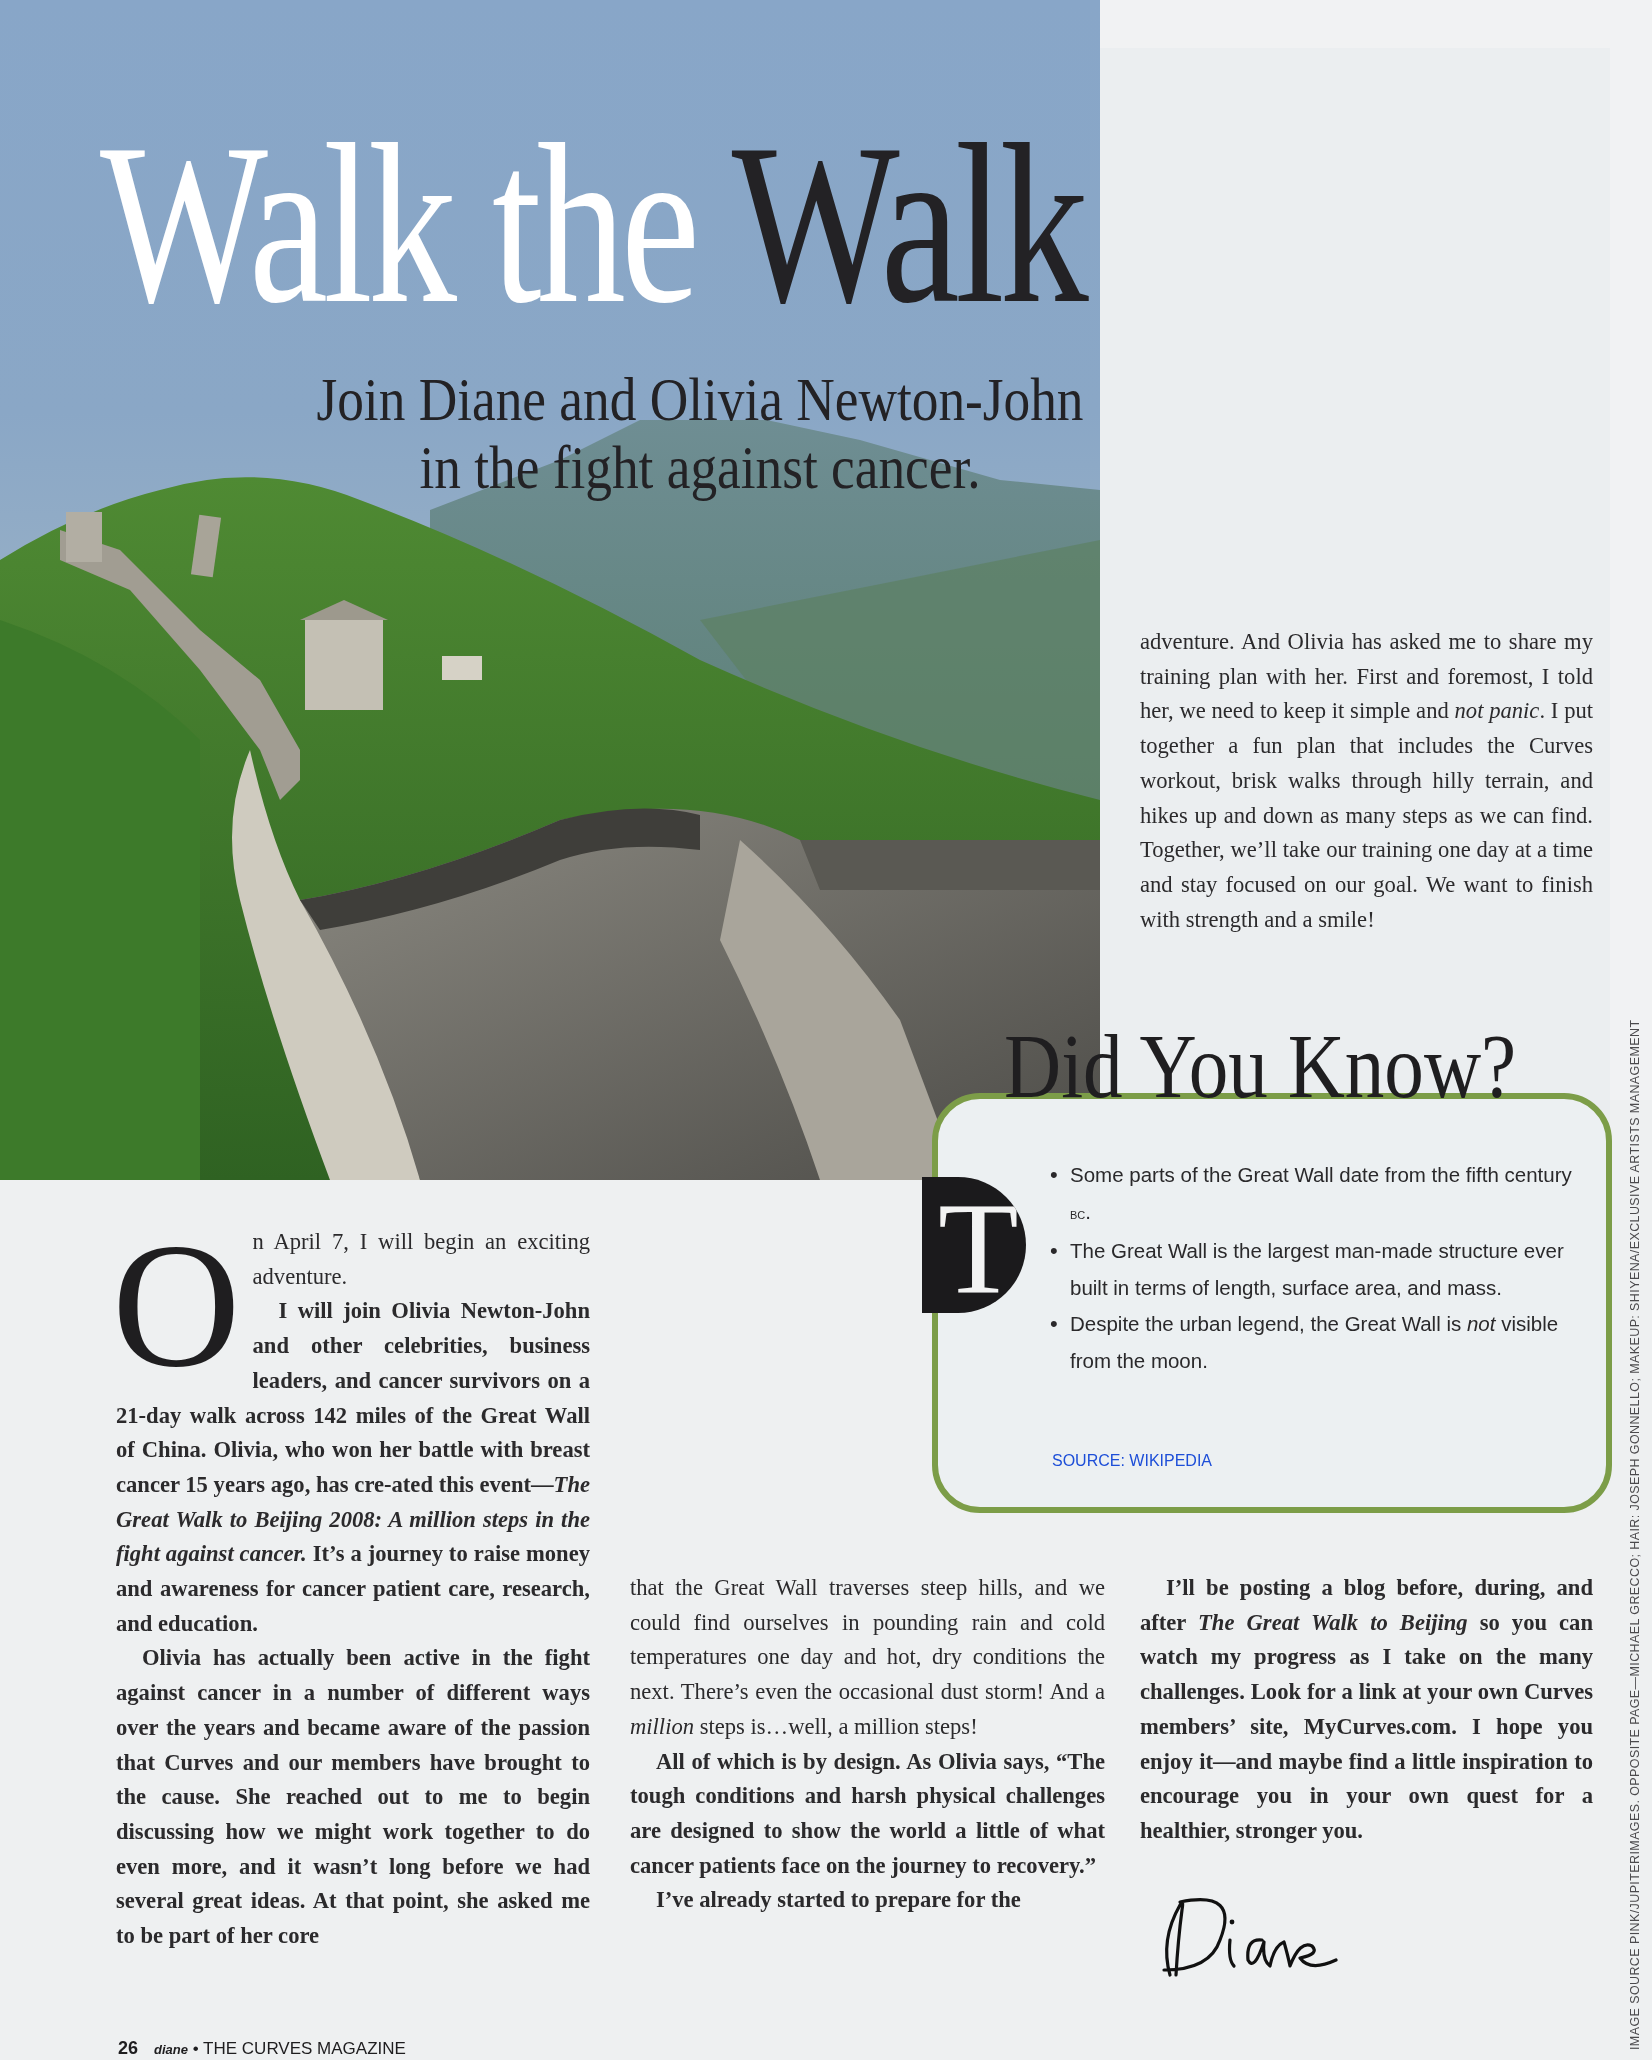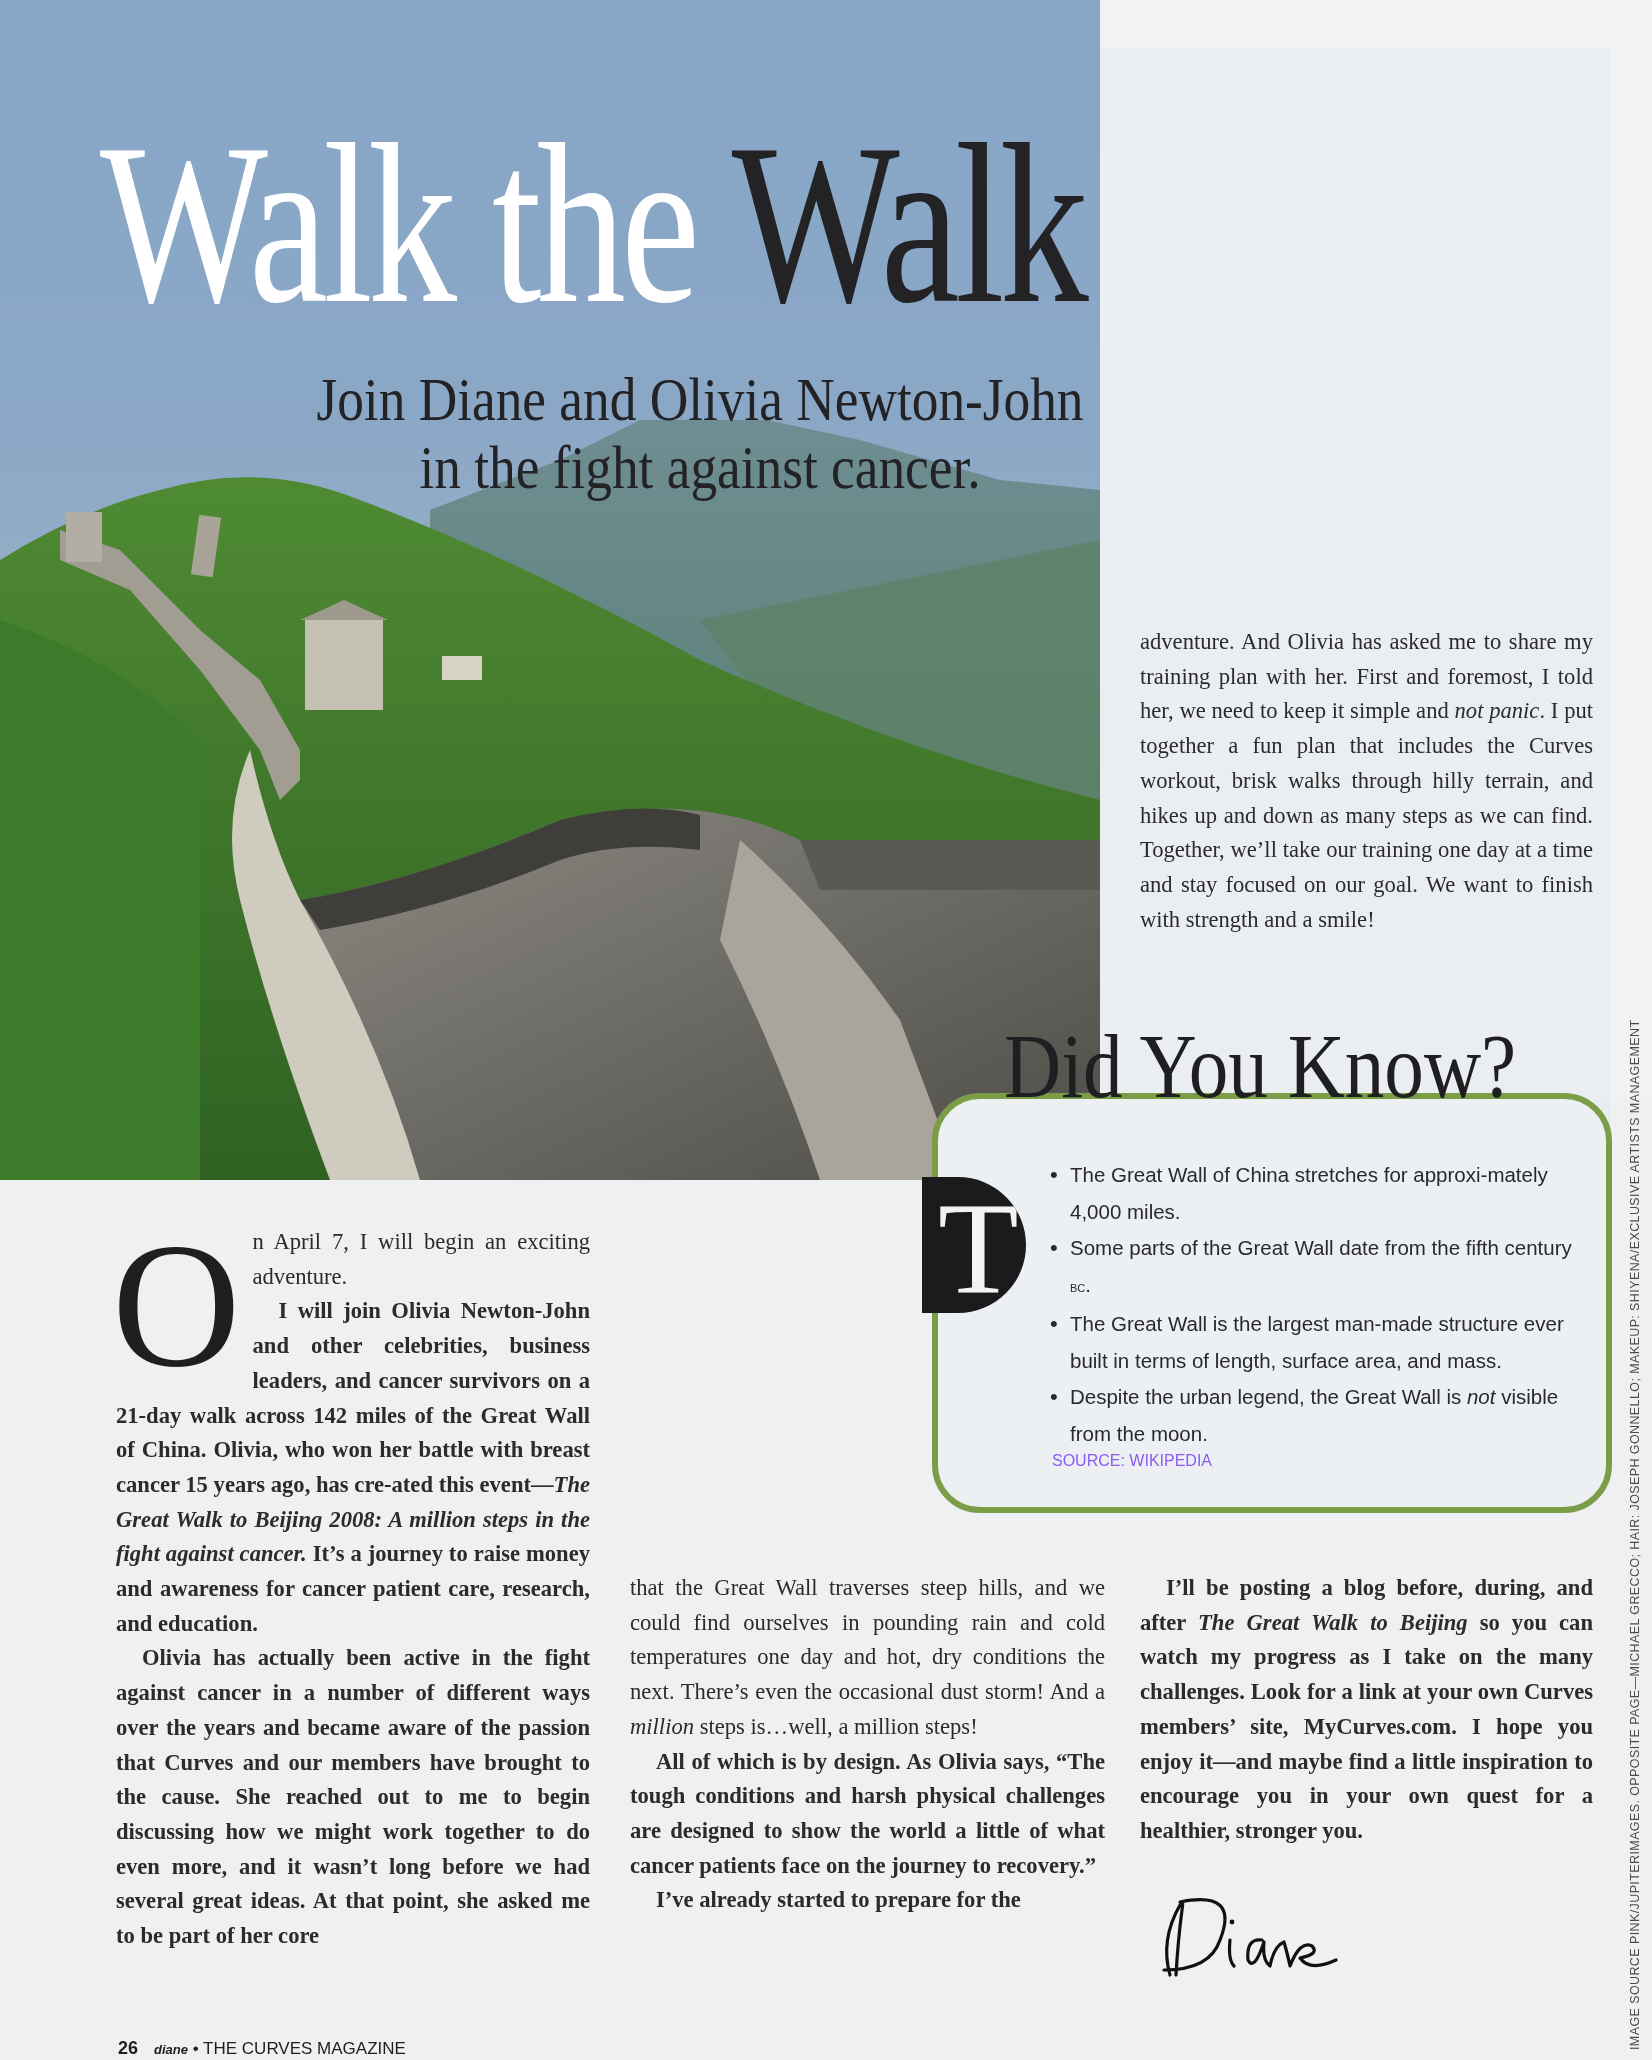--- a/index.html
+++ b/index.html
@@ -43,21 +43,21 @@
   .dyk-box { position:absolute; left:932px; top:1093px; width:680px; height:420px; border:6px solid #7c9d48;
              border-radius:48px; background:#ecf0f2; box-sizing:border-box; }
   .dyk-t { position:absolute; left:922px; top:1177px; width:104px; height:136px; background:#1b1a1c;
            border-radius:0 70px 70px 0; overflow:hidden; }
   .dyk-t span { position:absolute; left:16px; top:6px; font-size:132px; line-height:1; color:#f3f3f3; }
   .dyk-list { position:absolute; left:1050px; top:1157px; width:540px; font-family:"Liberation Sans",sans-serif;
               font-size:20.5px; line-height:36.5px; color:#2a292b; margin:0; padding:0; list-style:none; }
   .dyk-list li { position:relative; padding-left:20px; }
   .dyk-list li::before { content:"•"; position:absolute; left:0; top:0; font-size:22px; }
   .dyk-list .sc { font-size:11px; }
-  .dyk-source { position:absolute; left:1052px; top:1452px; font-family:"Liberation Sans",sans-serif; font-size:16px; color:#8b5cf6; }
+  .dyk-source { position:absolute; left:1052px; top:1452px; font-family:"Liberation Sans",sans-serif; font-size:16px; color:#1d4ed8; }
 
   
   .folio { position:absolute; left:118px; top:2038px; font-family:"Liberation Sans",sans-serif; font-size:17px; color:#1e1d1f; white-space:nowrap; }
   .folio .num { font-weight:bold; font-size:18px; margin-right:16px; }
   .folio .brand { font-weight:bold; font-style:italic; font-size:13px; }
 
   .signature { position:absolute; left:1150px; top:1880px; width:190px; height:110px; }
 
   .credit { position:absolute; left:1628px; top:2050px; transform:rotate(-90deg); transform-origin:left top;
             font-family:"Liberation Sans",sans-serif; font-size:12.5px; letter-spacing:.4px; color:#4b4a4d; white-space:nowrap; }
@@ -116,21 +116,20 @@
   <div class="col colC-top">
     <p><span>adventure. And Olivia has asked me to share my training plan with her. First and foremost, I told her, we need to keep it simple and </span><i>not panic</i><span>. I put together a fun plan that includes the Curves workout, brisk walks through hilly terrain, and hikes up and down as many steps as we can find. Together, we’ll take our training one day at a time and stay focused on our goal. We want to finish with strength and a smile!</span></p>
   </div>
 
   <div class="dyk-box"></div>
   <div class="dyk-title">Did You Know?</div>
   <div class="dyk-t">
       <span>T</span>
     </div>
   <ul class="dyk-list">
-    <li><span>The Great Wall of China stretches for approxi-mately 4,000 miles.</span></li>
     <li><span>Some parts of the Great Wall date from the fifth century </span><span class="sc">BC</span><span>.</span></li>
     <li><span>The Great Wall is the largest man-made structure ever built in terms of length, surface area, and mass.</span></li>
     <li><span>Despite the urban legend, the Great Wall is </span><i>not</i><span> visible from the moon.</span></li>
   </ul>
   <div class="dyk-source">SOURCE: WIKIPEDIA</div>
 
   <div class="col colA">
     <span class="dropcap">O</span>
     <p>n April 7, I will begin an exciting adventure.</p>
     <p class="ind"><span>I will join Olivia Newton-John and other celebrities, business leaders, and cancer survivors on a 21-day walk across 142 miles of the Great Wall of China. Olivia, who won her battle with breast cancer 15 years ago, has cre-ated this event—</span><i>The Great Walk to Beijing 2008: A million steps in the fight against cancer.</i><span> It’s a journey to raise money and awareness for cancer patient care, research, and education.</span></p>

